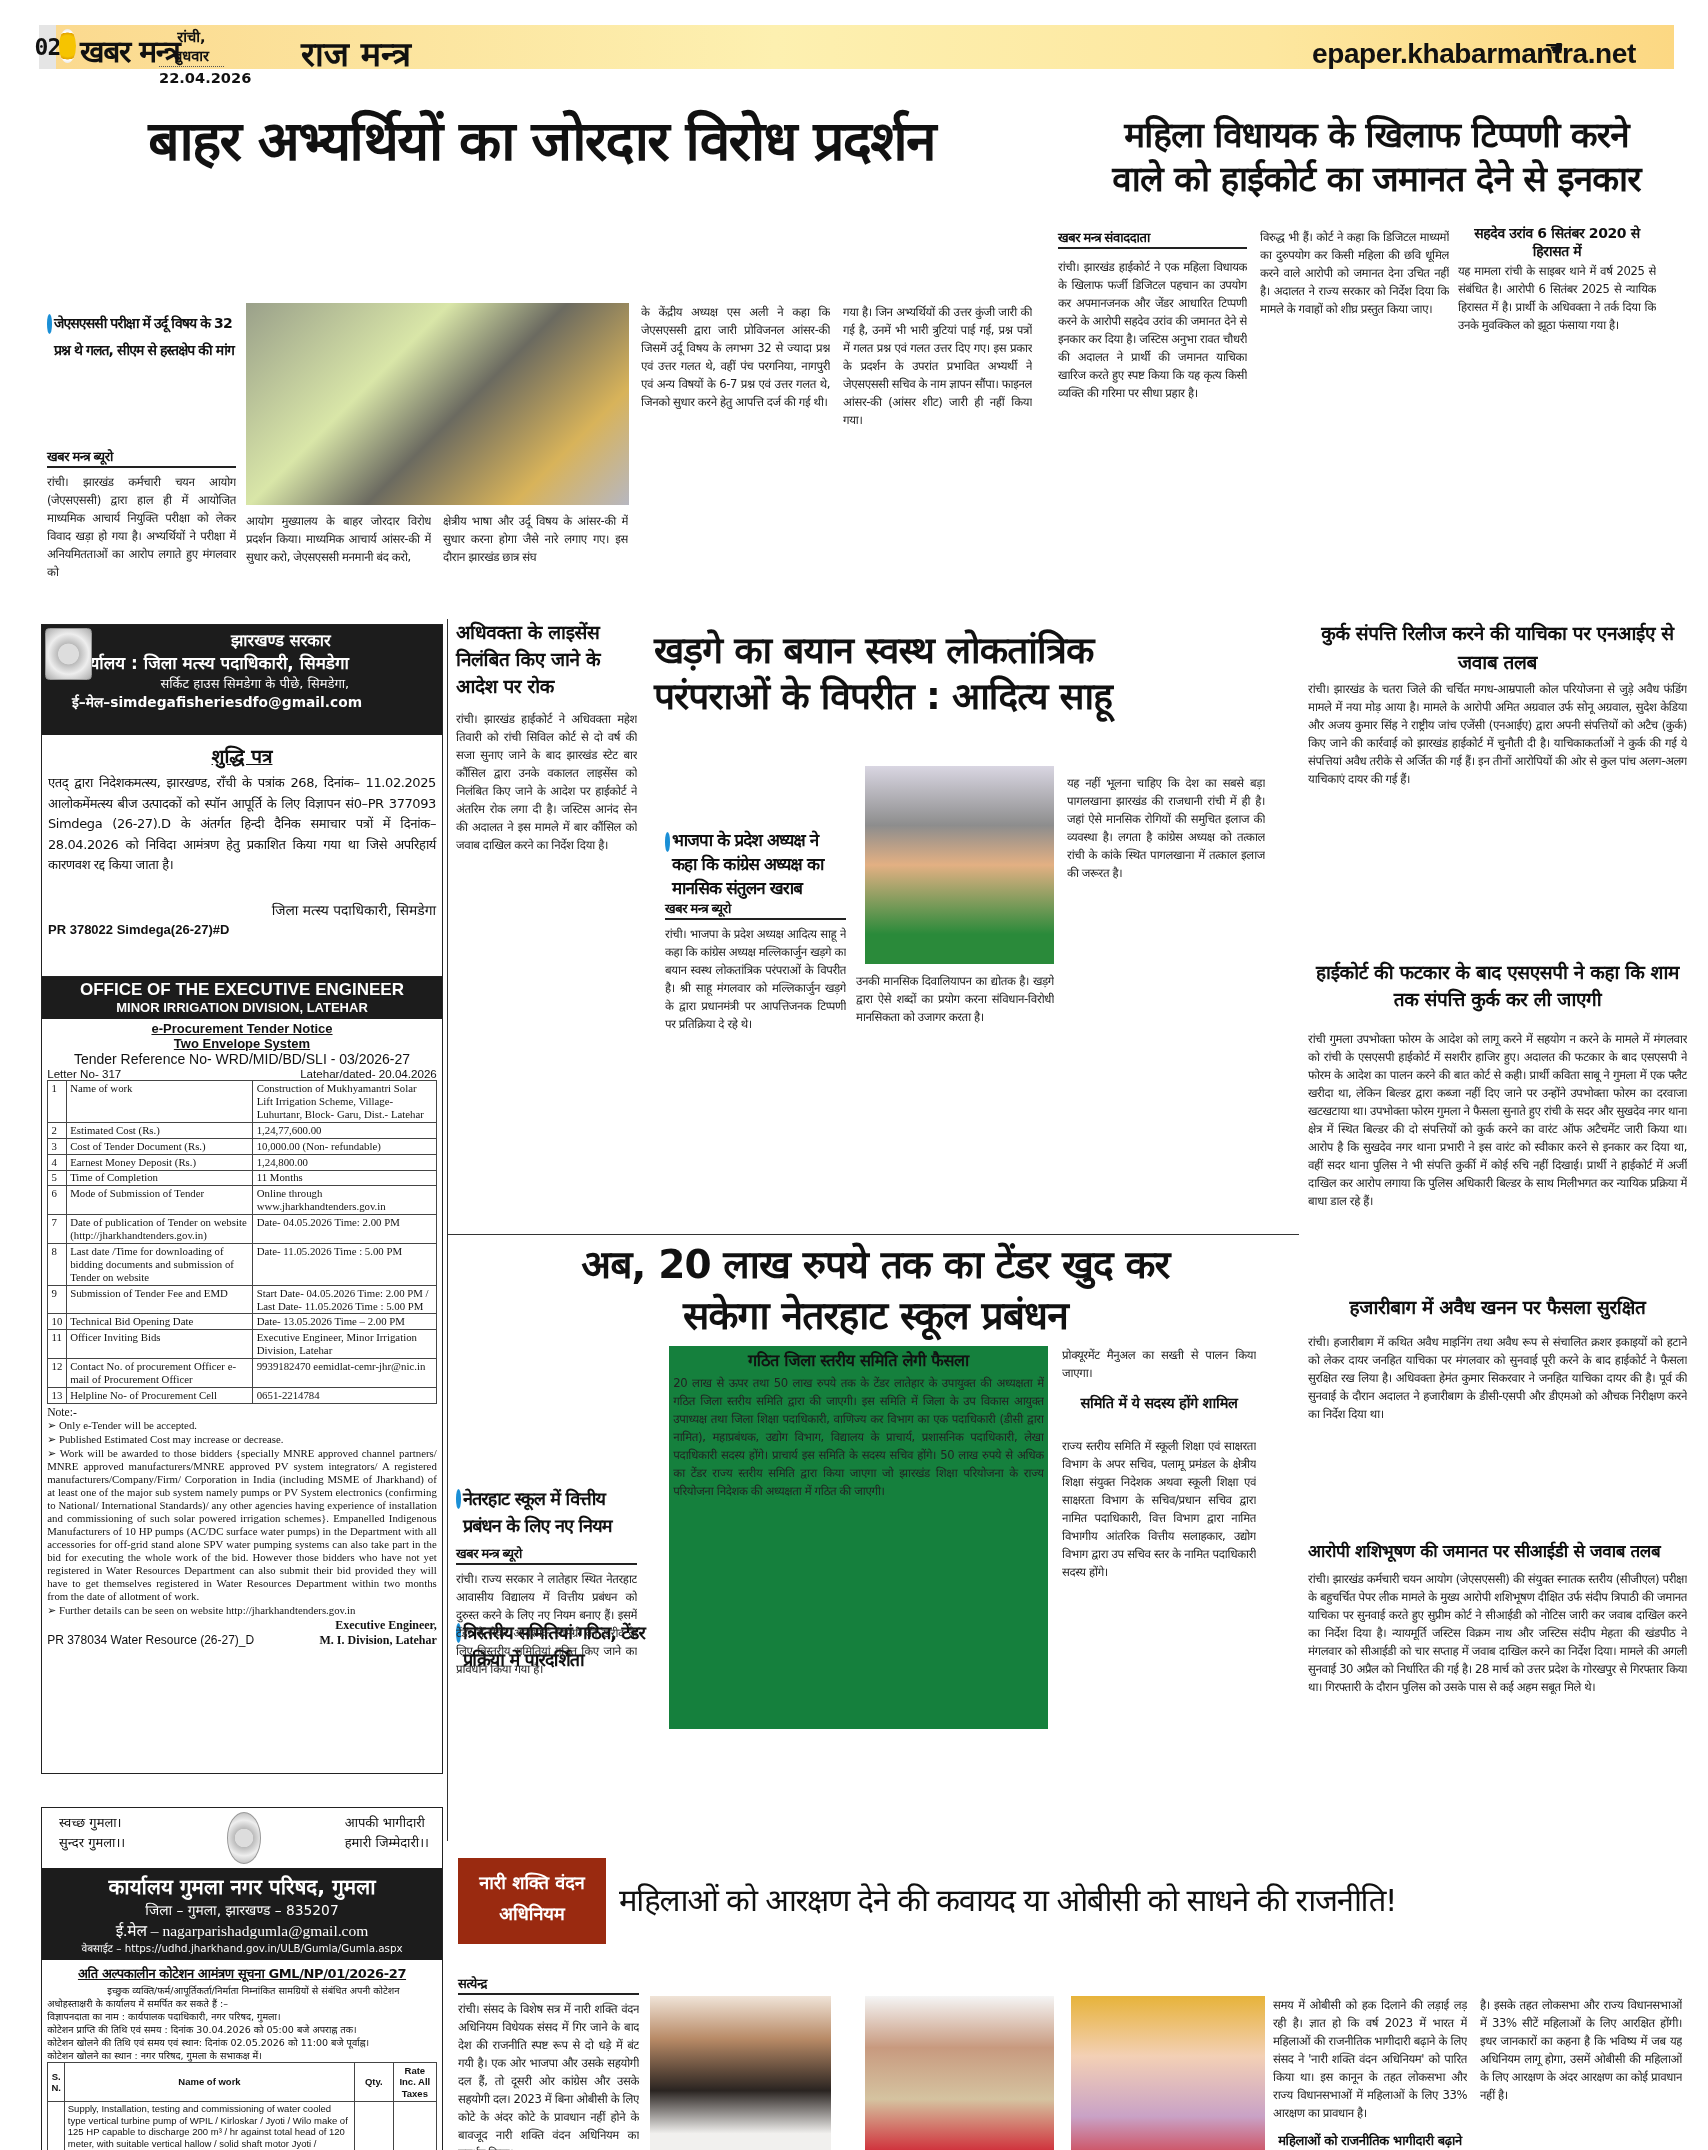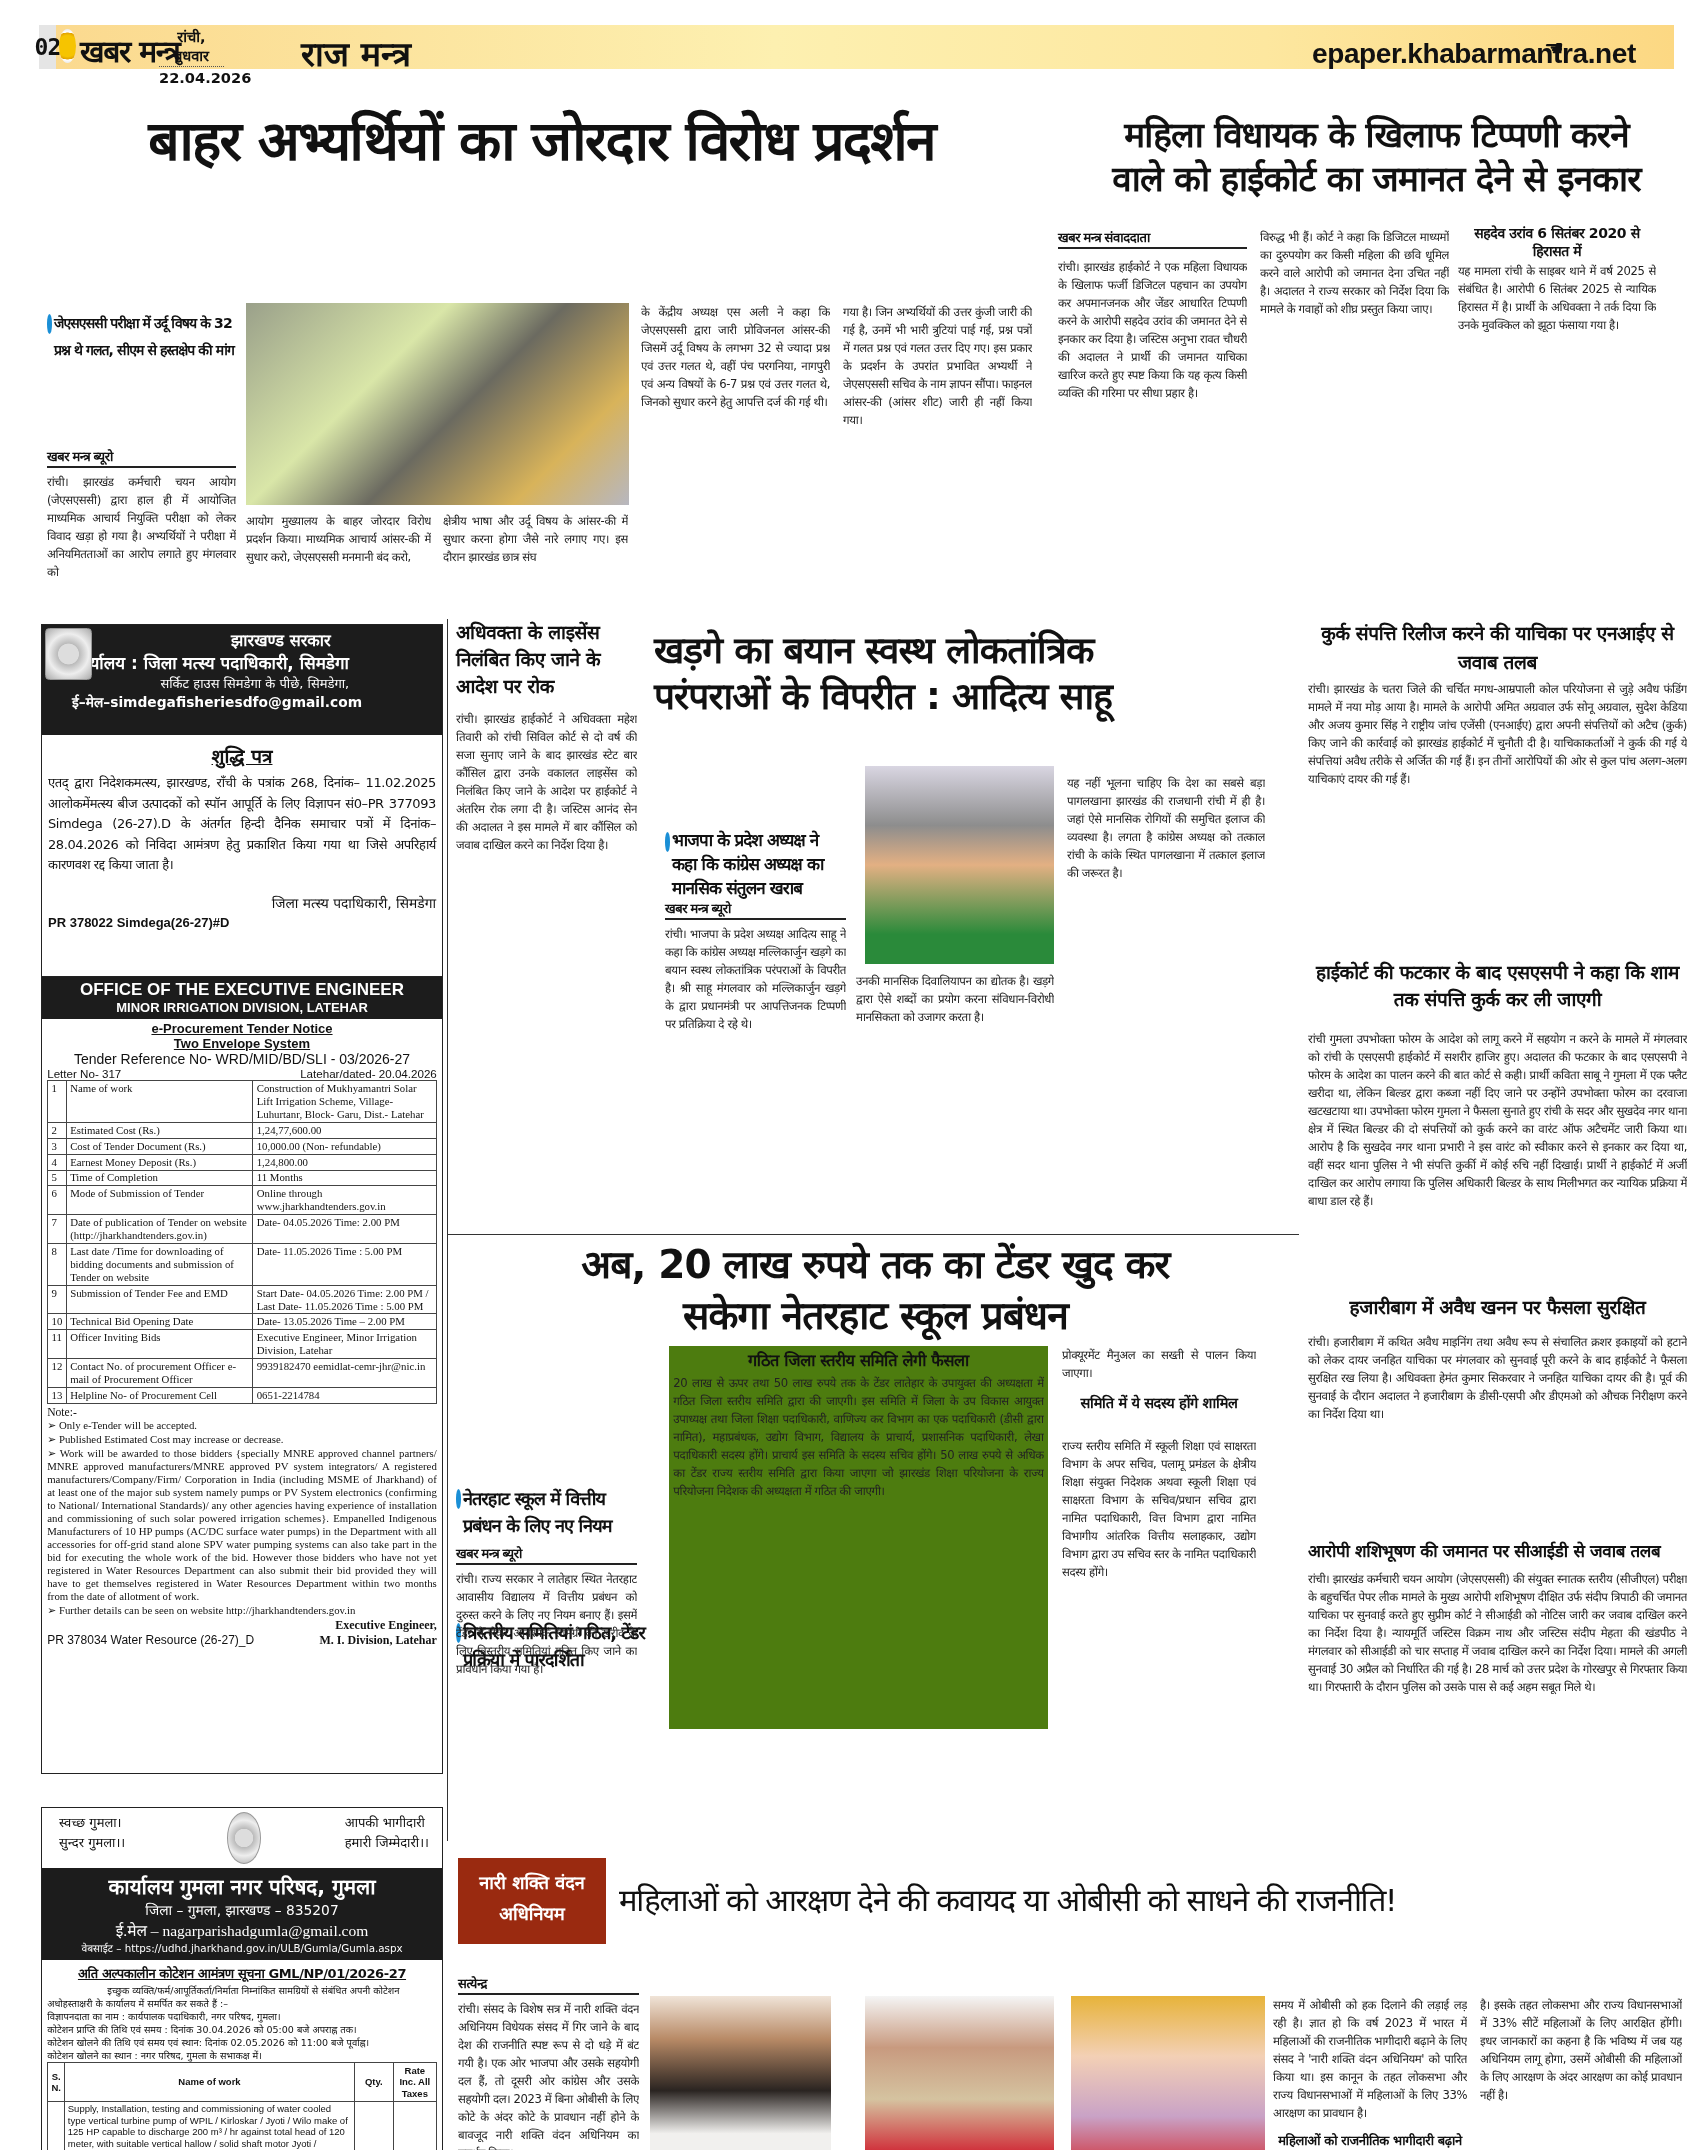--- a/index.html
+++ b/index.html
@@ -28,21 +28,21 @@
   .vline{border-left:1.3px solid #333}
   .hline{border-top:1.3px solid #333}
   
   .ad{border:1.7px solid #222;background:#fff}
   .adhead{background:#1c1c1c;color:#fff;text-align:center}
   .emblem{border-radius:50%;border:1.3px solid #999;background:radial-gradient(circle,#ddd 30%,#bbb 32%,#eee 60%,#aaa 100%)}
   table.tt{border-collapse:collapse;width:100%;font-family:"Liberation Serif",serif;font-size:10.8px;line-height:13px}
   table.tt td{border:0.9px solid #444;padding:0.9px 3.4px;vertical-align:top}
   table.gq{border-collapse:collapse;width:100%;font-family:"Liberation Sans",sans-serif;font-size:9.5px;line-height:11.6px}
   table.gq td,table.gq th{border:0.9px solid #444;padding:1.3px 2.6px;vertical-align:middle}
-  .shade{background:#4d7c0f}
+  .shade{background:#15803d}
   .tag-box{background:#9a2a10;color:#fff;text-align:center}
 </style>
 </head>
 <body>
 
 <div class="abs mast"></div>
 <div class="abs pgno" style="writing-mode:horizontal-tb;transform:none">
     <span style="transform:none;font-size:23px">02</span>
   </div>
 <div class="abs logo"></div>
@@ -82,21 +82,21 @@
   <div class="adhead" style="height:110px;position:relative;padding:4.3px 4.3px 0 82px;text-align:left">
     <div class="emblem abs" style="left:2.6px;top:2.6px;width:47px;height:52px;border-radius:4.3px"></div>
     <div style="font:bold 16.3px 'DejaVu Sans',sans-serif;text-align:center">झारखण्ड सरकार</div>
     <div style="font:bold 17px 'DejaVu Sans',sans-serif;margin-left:-52px;white-space:nowrap">कार्यालय : जिला मत्स्य पदाधिकारी, सिमडेगा</div>
     <div style="font:13px 'DejaVu Sans',sans-serif;text-align:center;margin-left:-52px">सर्किट हाउस सिमडेगा के पीछे, सिमडेगा,</div>
     <div style="font:bold 13.8px 'DejaVu Sans',sans-serif;margin-left:-52px;white-space:nowrap">ई–मेल–simdegafisheriesdfo@gmail.com</div>
   </div>
   <div style="padding:7.7px 6px">
     <div style="font:bold 19px 'DejaVu Sans',sans-serif;text-align:center;text-decoration:underline">शुद्धि पत्र</div>
     <div class="body" style="font-size:13px;line-height:20.6px;margin-top:4.3px;color:#111">एतद् द्वारा निदेशकमत्स्य, झारखण्ड, राँची के पत्रांक 268, दिनांक– 11.02.2025 आलोकमेंमत्स्य बीज उत्पादकों को स्पॉन आपूर्ति के लिए विज्ञापन सं0–PR 377093 Simdega (26-27).D के अंतर्गत हिन्दी दैनिक समाचार पत्रों में दिनांक– 28.04.2026 को निविदा आमंत्रण हेतु प्रकाशित किया गया था जिसे अपरिहार्य कारणवश रद्द किया जाता है।</div>
-    <div style="text-align:right;font:13.8px 'DejaVu Sans',sans-serif;margin-top:17px">जिला मत्स्य पदाधिकारी, सिमडेगा</div>
+    <div style="text-align:right;font:13.8px 'DejaVu Sans',sans-serif;margin-top:24px">जिला मत्स्य पदाधिकारी, सिमडेगा</div>
     <div style="font:bold 13px 'Liberation Sans',sans-serif;margin-top:2.6px">PR 378022 Simdega(26-27)#D</div>
   </div>
 </div>
 
 <div class="abs ad" style="left:41px;top:976px;width:402px;height:798px">
   <div class="adhead" style="padding:3.4px 0">
     <div style="font:bold 17px 'Liberation Sans',sans-serif">OFFICE OF THE EXECUTIVE ENGINEER</div>
     <div style="font:bold 13px 'Liberation Sans',sans-serif">MINOR IRRIGATION DIVISION, LATEHAR</div>
   </div>
   <div style="padding:2.6px 5.2px;font-family:'Liberation Sans',sans-serif">

